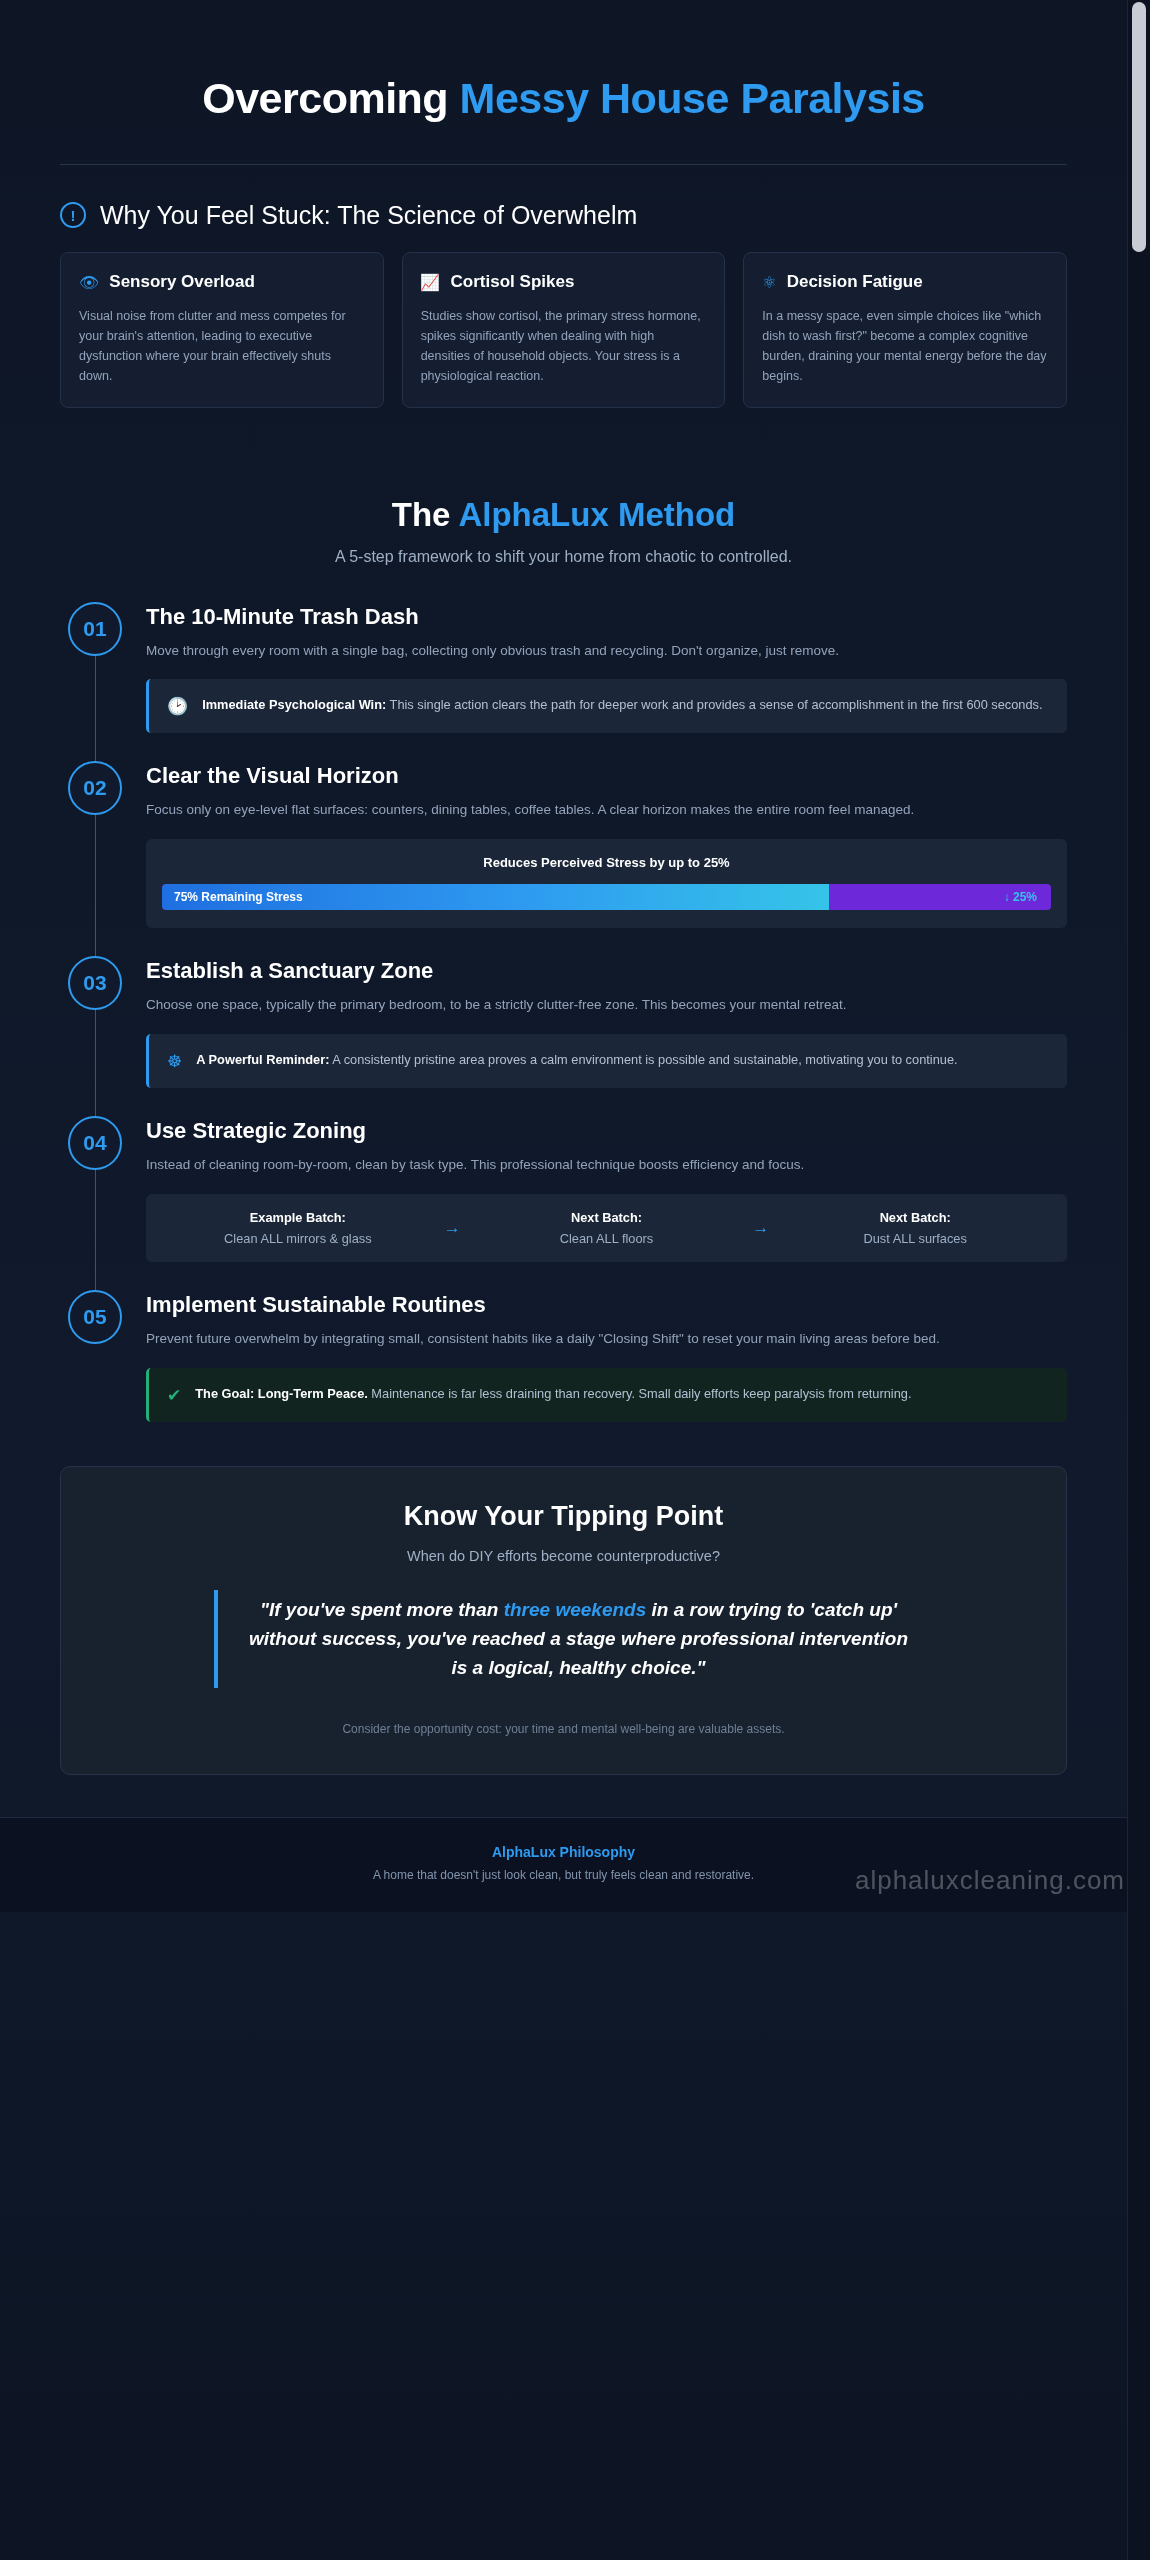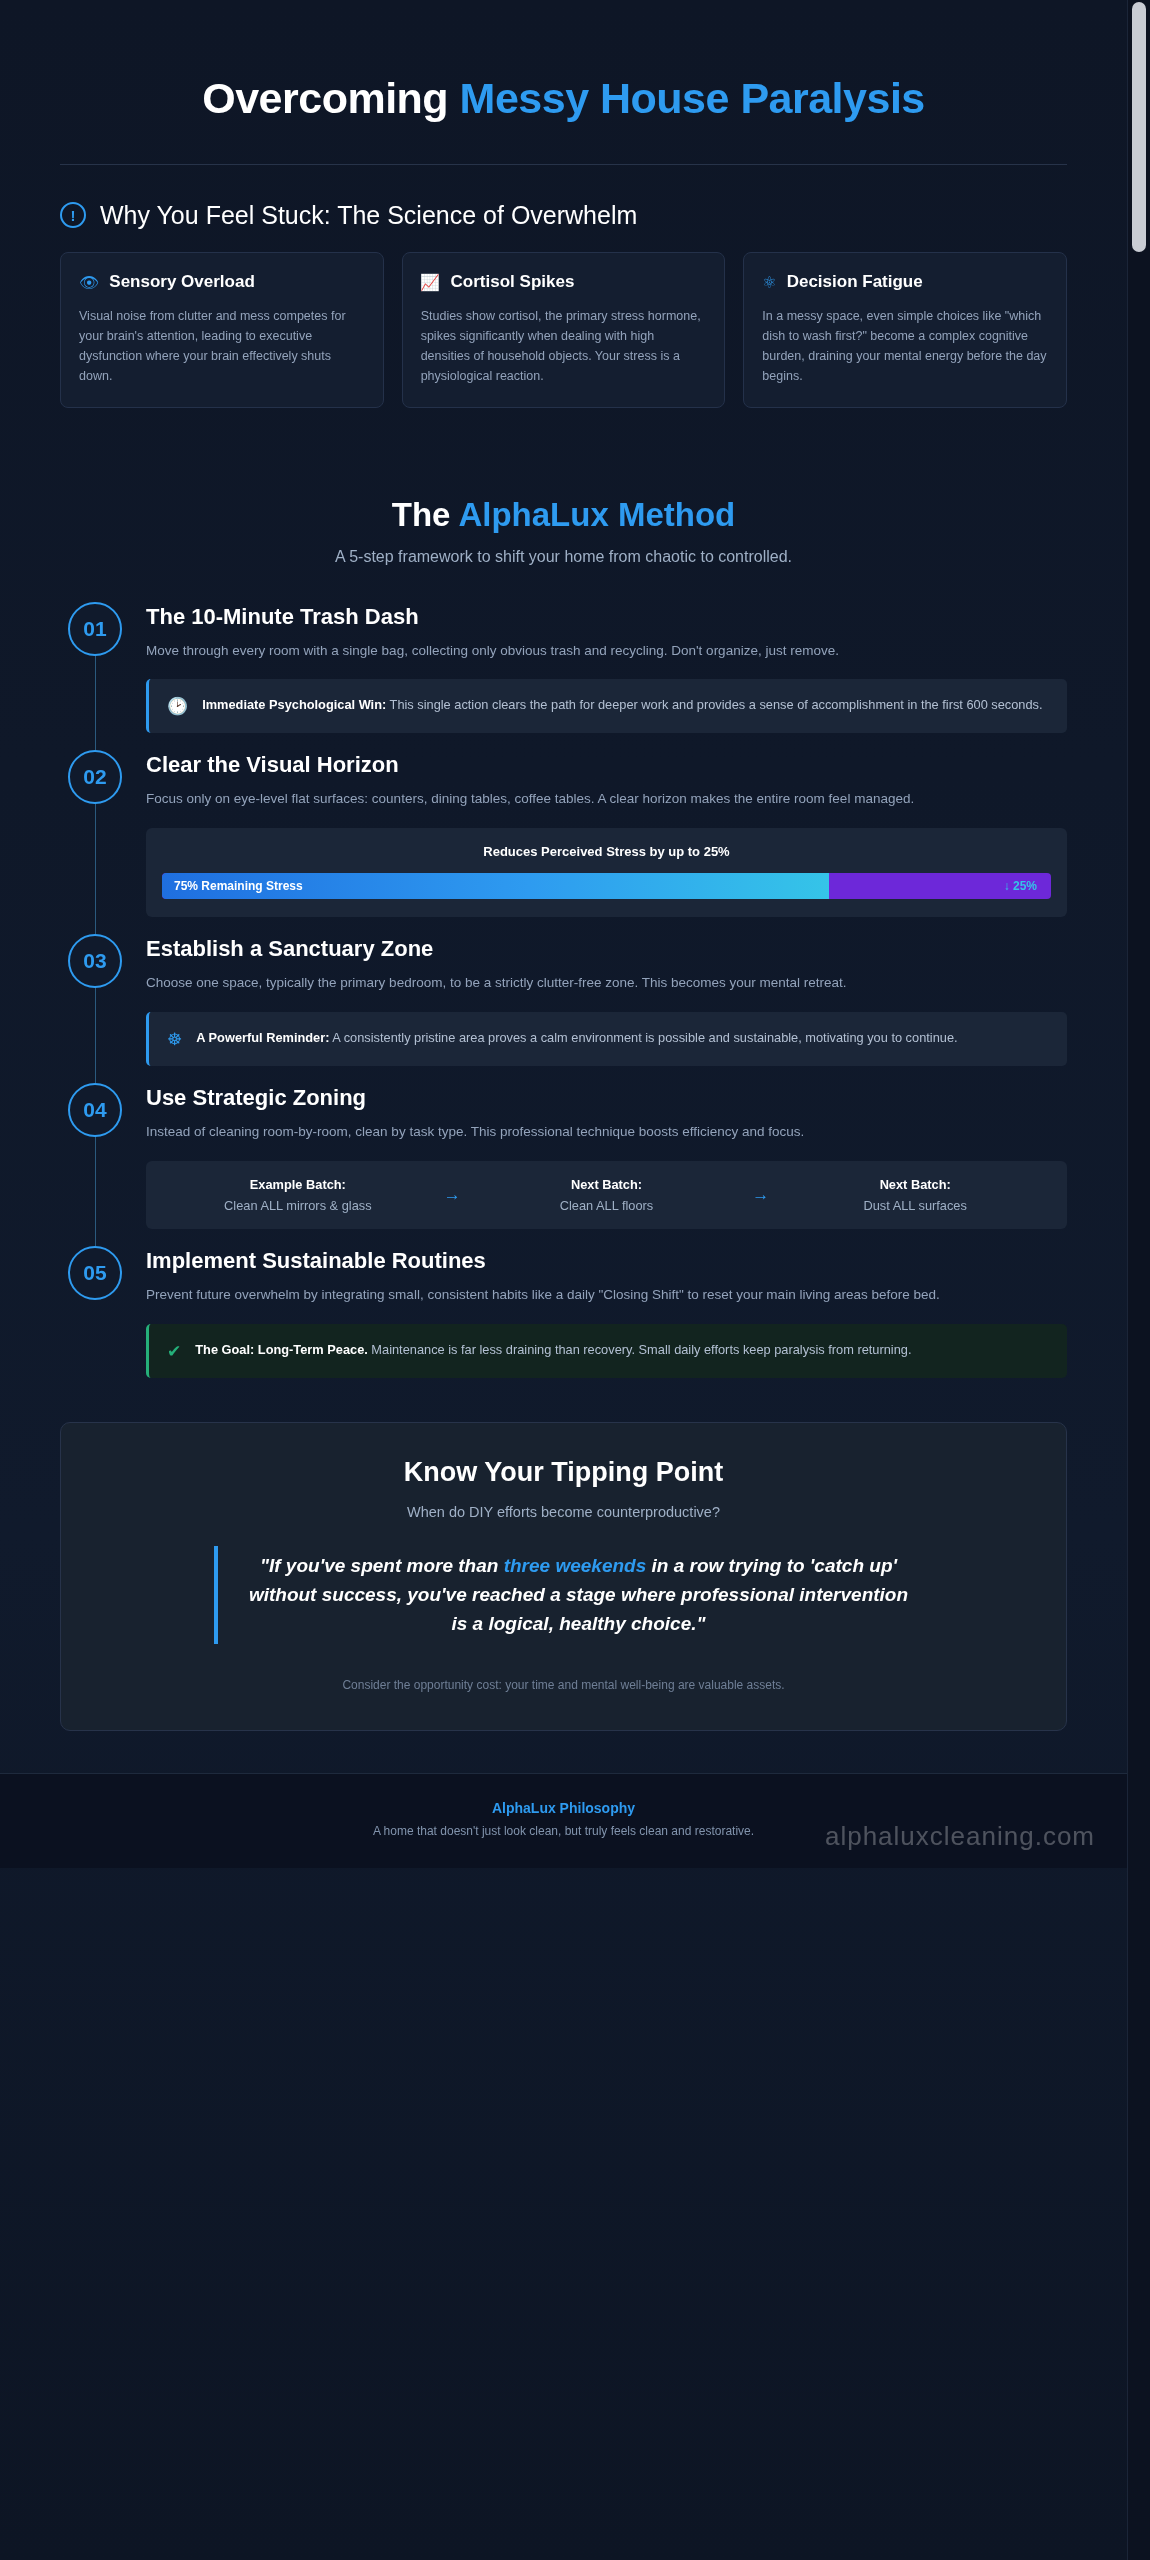--- a/index.html
+++ b/index.html
@@ -151,21 +151,21 @@
     left: 35px;
     top: 50px;
     bottom: 86px;
     width: 1px;
     background: #2b5a7e;
   }
   .step {
     display: flex;
     gap: 24px;
     position: relative;
-    margin-bottom: 17px;
+    margin-bottom: 28px;
   }
   .step-num {
     width: 54px; height: 54px;
     flex: 0 0 54px;
     border-radius: 50%;
     border: 2px solid #2e9bf0;
     background: #101a2c;
     color: #2e9bf0;
     font-size: 21px;
     font-weight: bold;
@@ -346,21 +346,21 @@
     font-weight: bold;
     color: #2e9bf0;
   }
   .footer .tag {
     font-size: 12px;
     color: #8294ad;
     margin-top: 8px;
   }
   .watermark {
     position: absolute;
-    right: 32px;
+    right: 2px;
     bottom: 16px;
     font-size: 26px;
     color: rgba(255,255,255,0.28);
     letter-spacing: 1px;
     font-family: "Liberation Sans", sans-serif;
   }
 </style>
 </head>
 <body>
 

